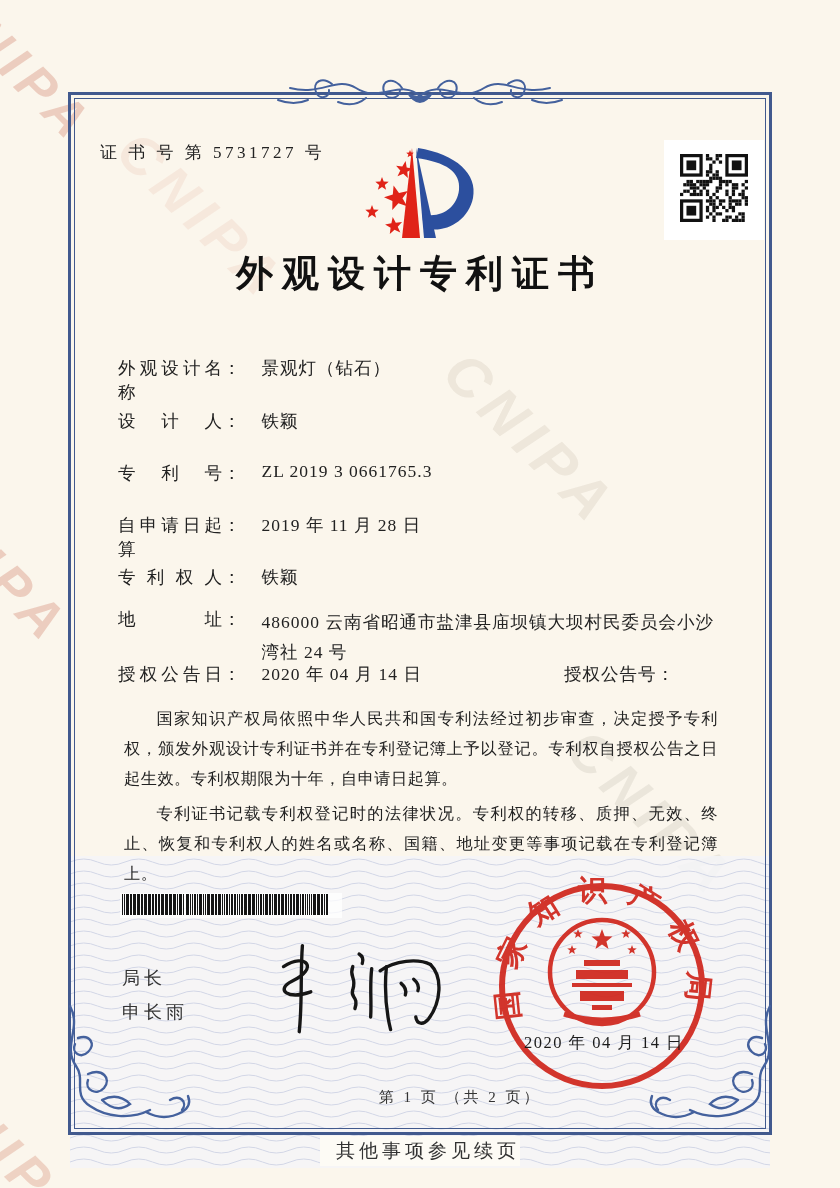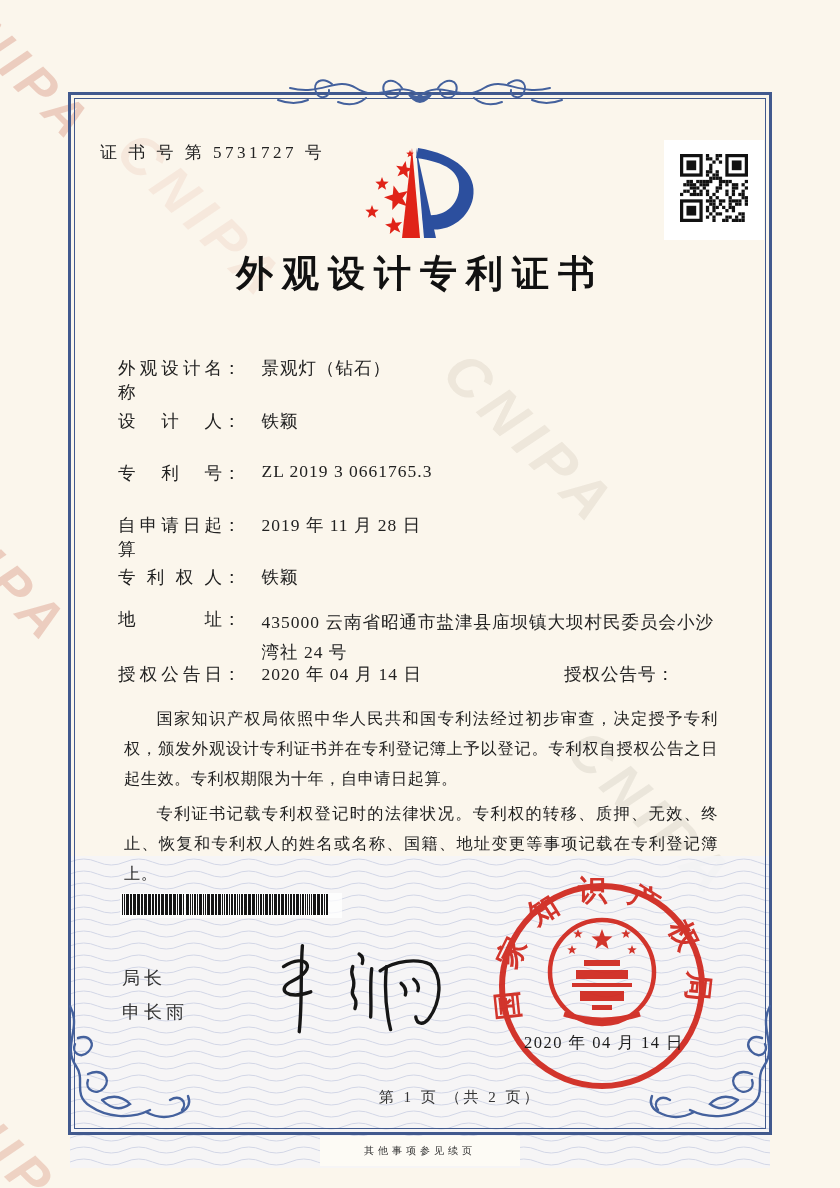--- a/index.html
+++ b/index.html
@@ -36,21 +36,21 @@
                 font-family:"Liberation Sans","DejaVu Sans",sans-serif;color:#333;}
   .signer-name{position:absolute;left:122px;top:1000px;font-size:18px;letter-spacing:4px;
                font-family:"Liberation Sans","DejaVu Sans",sans-serif;color:#333;}
   .signature{position:absolute;left:252px;top:933px;}
   .seal{position:absolute;left:488px;top:872px;}
   .sealdate{position:absolute;left:492px;top:1032px;width:224px;text-align:center;
             font-size:16.5px;letter-spacing:1.5px;color:#1c1c1c;}
   .pageinfo{position:absolute;left:68px;top:1088px;width:704px;text-align:center;
             font-size:15px;letter-spacing:3px;color:#333;padding-left:40px;}
   .note{position:absolute;left:320px;top:1136px;width:200px;height:30px;line-height:30px;
-        background:#fdfbf5;text-align:center;font-size:10px;letter-spacing:4px;color:#333;}
+        background:#fdfbf5;text-align:right;font-size:19px;letter-spacing:4px;color:#333;}
 </style>
 </head>
 <body>
 
 <div class="page">
 
   <div class="wm" style="left:-34px;top:-28px;font-size:52px;color:rgba(214,140,118,.38);">CNIPA</div>
   <div class="wm" style="left:150px;top:118px;font-size:56px;color:rgba(220,150,130,.14);">CNIPA</div>
   <div class="wm" style="left:-62px;top:468px;font-size:54px;color:rgba(214,140,118,.38);">CNIPA</div>
   <div class="wm" style="left:-44px;top:1058px;font-size:54px;color:rgba(214,140,118,.34);">CNIPA</div>
@@ -286,21 +286,21 @@
     <span class="fvalue">2019 年 11 月 28 日</span>
   </div>
   <div class="frow" style="top:565px;">
     <span class="flabel">专利权人</span>
       <span class="fcolon">：</span>
     <span class="fvalue">铁颖</span>
   </div>
   <div class="frow" style="top:607px;">
     <span class="flabel">地址</span>
       <span class="fcolon">：</span>
-    <span class="fvalue addr">435000 云南省昭通市盐津县庙坝镇大坝村民委员会小沙湾社 24 号</span>
+    <span class="fvalue addr">486000 云南省昭通市盐津县庙坝镇大坝村民委员会小沙湾社 24 号</span>
   </div>
   <div class="frow" style="top:662px;width:604px;">
     <span class="flabel">授权公告日</span>
       <span class="fcolon">：</span>
     <span class="fvalue">2020 年 04 月 14 日</span>
     <span class="grant2">
       <span>授权公告号</span>
         <span>：</span>
     </span>
   </div>

